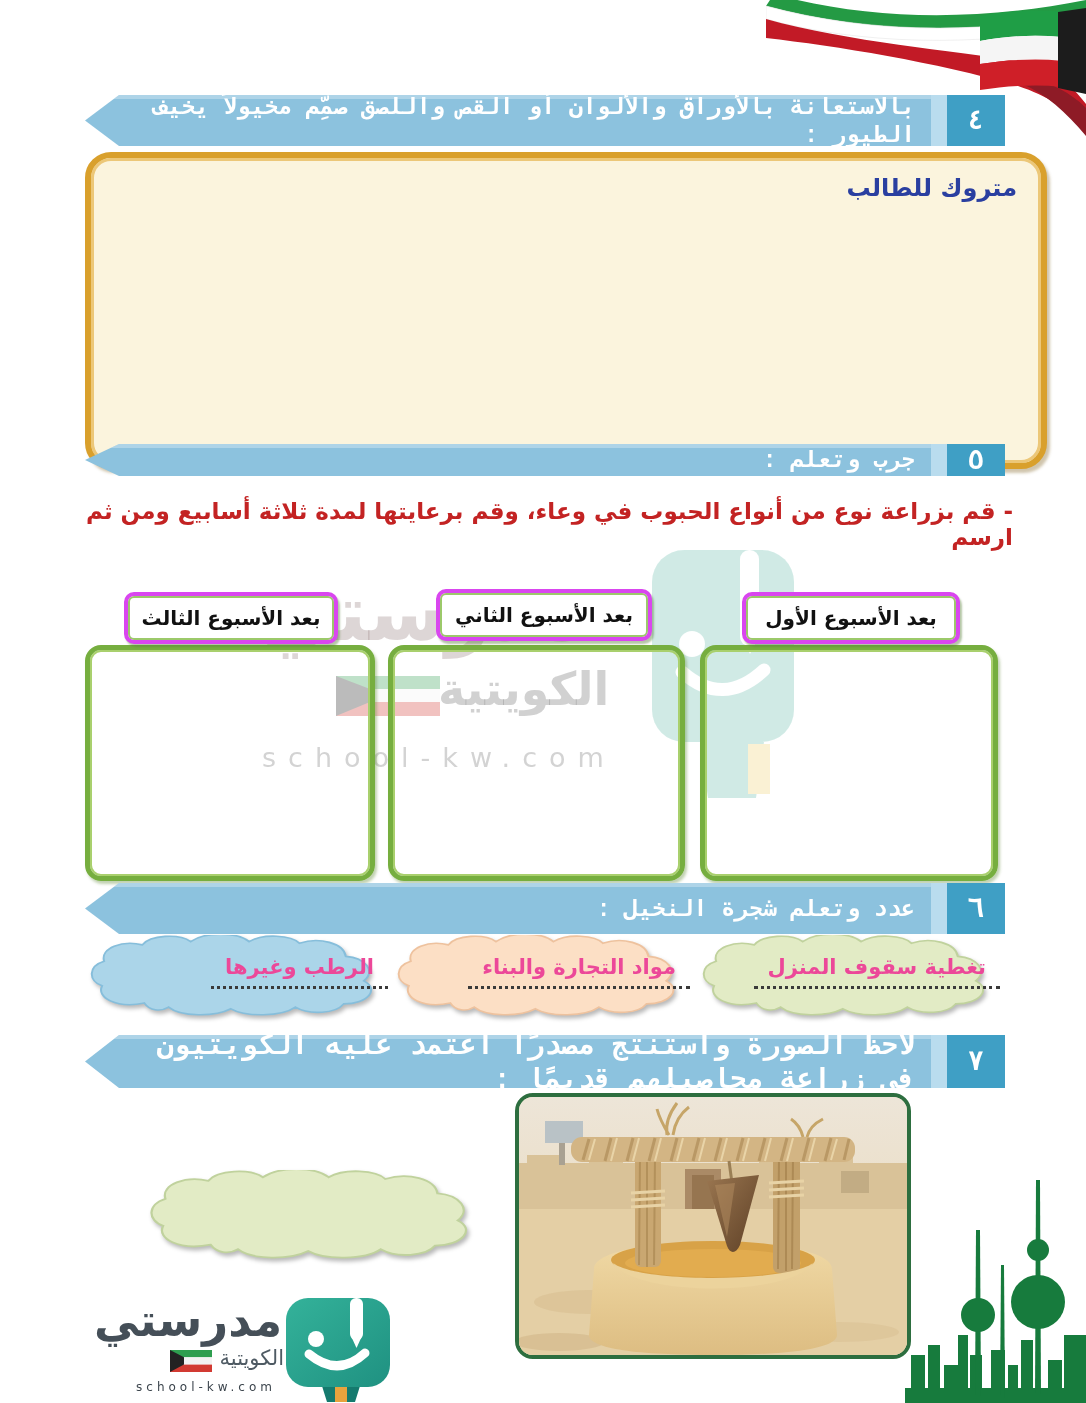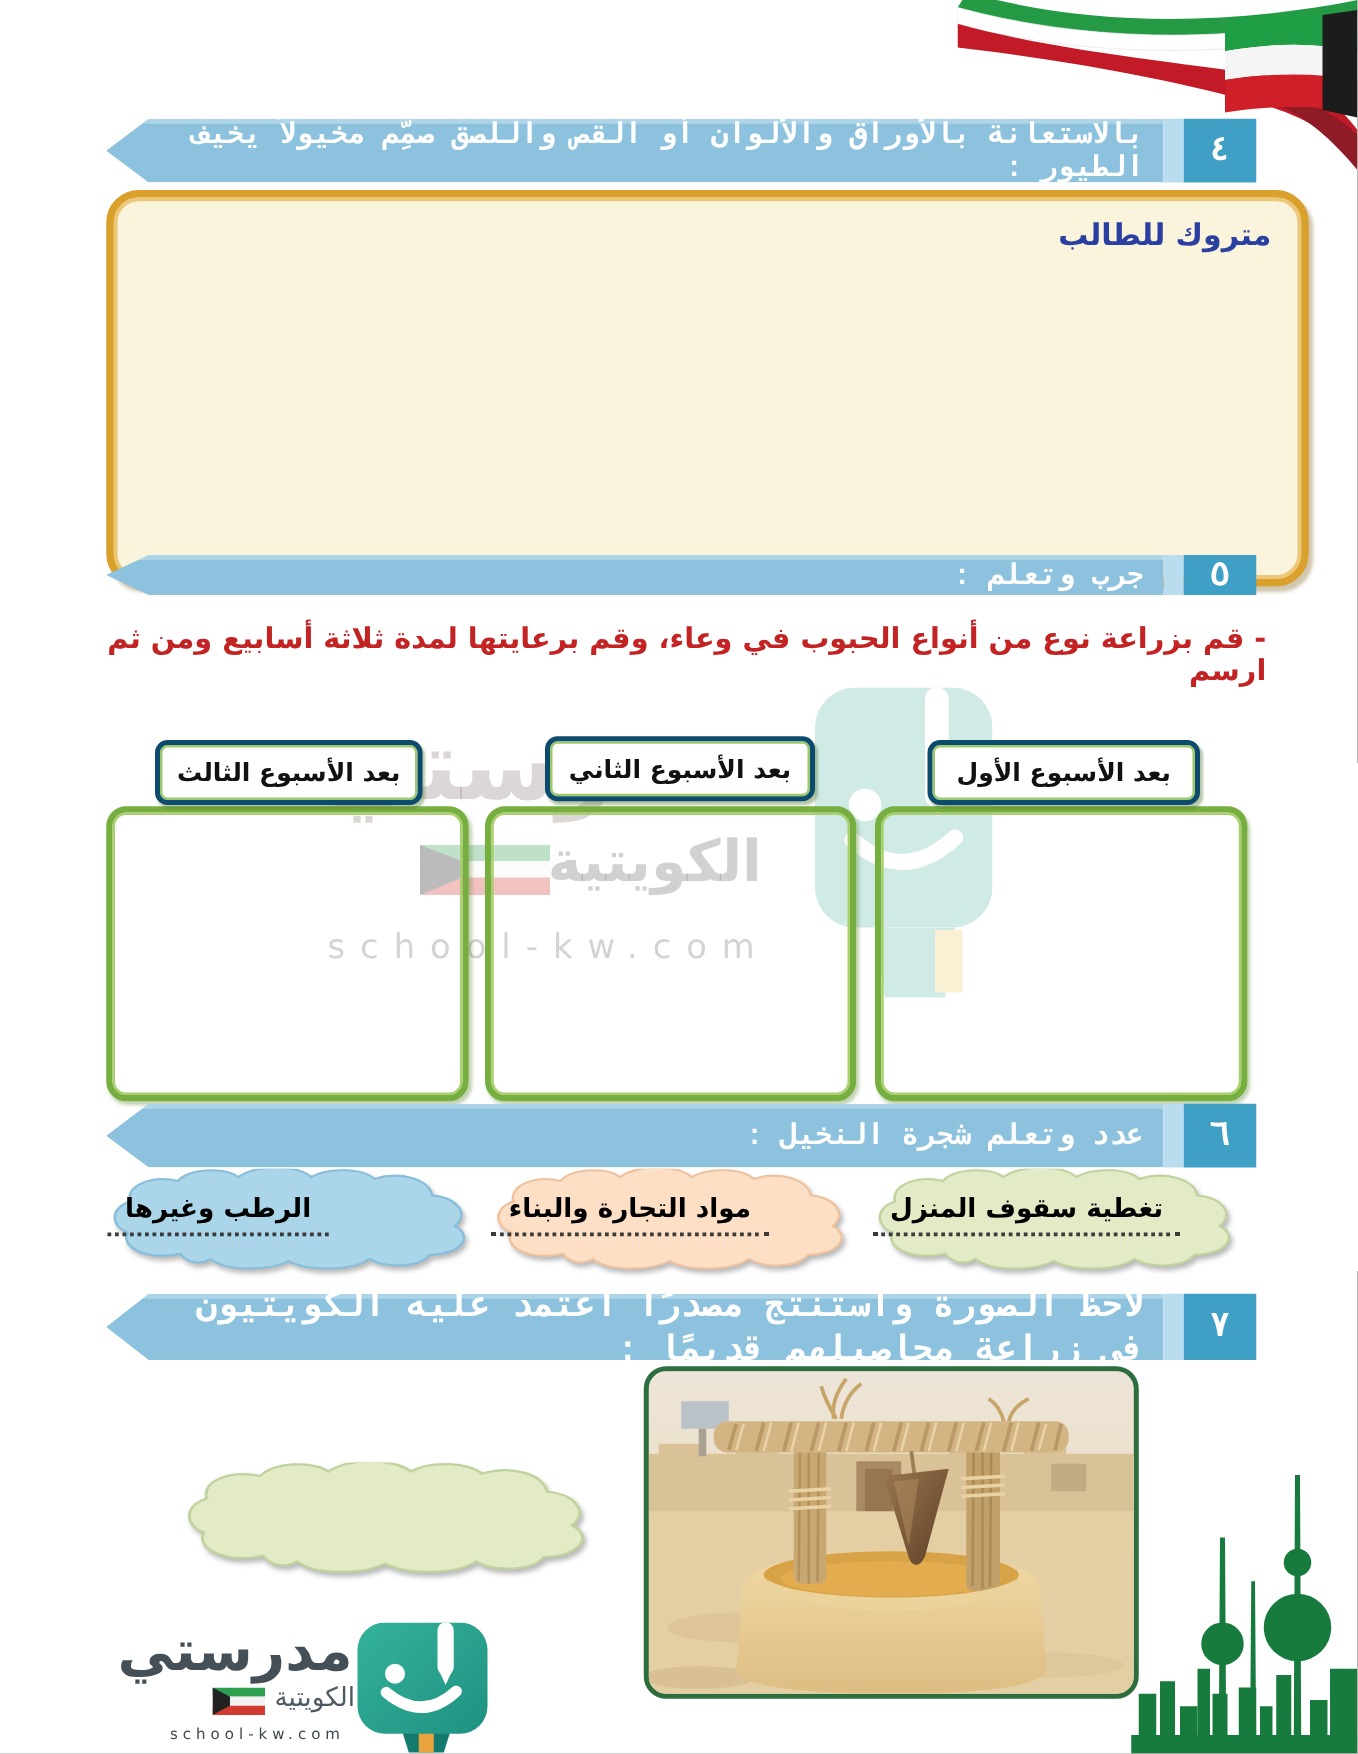--- a/index.html
+++ b/index.html
@@ -21,32 +21,32 @@
   .answer-box{position:absolute;left:85px;top:152px;width:902px;height:273px;
       background:#fbf4dd;border:6px solid #d9a02c;border-radius:26px;z-index:2;
       box-shadow:inset 0 0 0 3px #ecc778, 3px 4px 3px rgba(120,90,20,0.35);
       direction:rtl;padding:16px 24px;box-sizing:content-box;}
   .answer-text{color:#2a3fa0;font-weight:bold;font-size:24px;direction:rtl;text-align:right;}
   
   .red-line{position:absolute;direction:rtl;color:#c32323;font-weight:bold;font-size:23px;z-index:3;}
   .line2-blue{color:#2a3fa0;}
   
   .week-label{position:absolute;top:592px;height:44px;background:#fff;z-index:4;
-      border:4px solid #0c4a6e;border-radius:10px;box-shadow:2px 3px 2px rgba(90,130,60,0.45), inset 0 0 0 2px #9cc96a;
+      border:4px solid #d946ef;border-radius:10px;box-shadow:2px 3px 2px rgba(90,130,60,0.45), inset 0 0 0 2px #9cc96a;
       display:flex;align-items:center;justify-content:center;
       font-weight:bold;font-size:20px;color:#111;direction:rtl;}
   .green-box{position:absolute;top:645px;height:226px;background:transparent;z-index:3;
       border:5px solid #76ae3f;border-radius:16px;
       box-shadow:inset 0 0 0 2px #a9d06d, 2px 3px 3px rgba(100,140,60,0.40);}
   
   .cloud{position:absolute;z-index:3;}
   .cloud svg{position:absolute;left:0;top:0;width:100%;height:100%;
       filter:drop-shadow(2px 3px 2px rgba(0,0,0,0.28));}
   .cloud-text{position:absolute;left:0;right:0;top:50%;transform:translateY(-62%);
-      text-align:left;color:#000000;font-weight:bold;font-size:21px;direction:rtl;}
+      text-align:right;color:#ec4899;font-weight:bold;font-size:21px;direction:rtl;}
   .cloud-text span{display:inline-block;border-bottom:3px dotted #3a3a3a;padding:0 14px 7px;}
   .fill-green{fill:#e2ebc5;stroke:#c0d29d;stroke-width:2;}
   .fill-peach{fill:#fcdfc5;stroke:#eec29e;stroke-width:2;}
   .fill-blue{fill:#abd5e9;stroke:#86bedb;stroke-width:2;}
   
   .well{position:absolute;left:515px;top:1093px;width:388px;height:258px;z-index:3;
       border:4px solid #2d6e3f;border-radius:18px;overflow:hidden;background:#e7d8bb;}
   .well svg{display:block;width:100%;height:100%;}
   
   .wm{position:absolute;z-index:1;pointer-events:none;}

